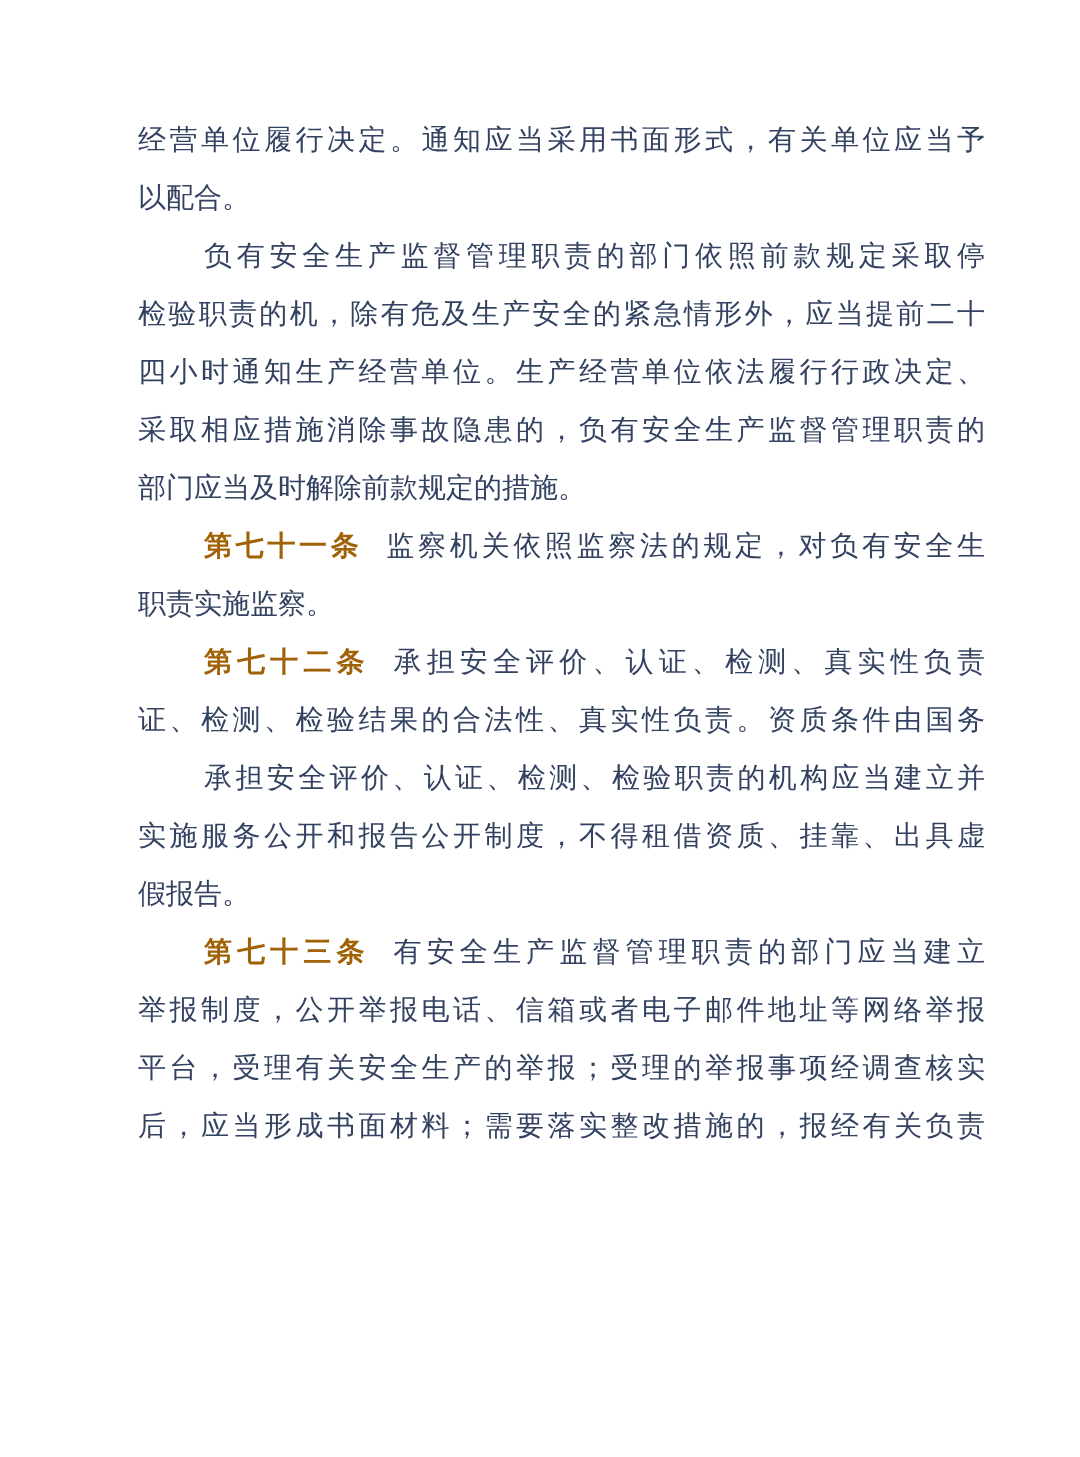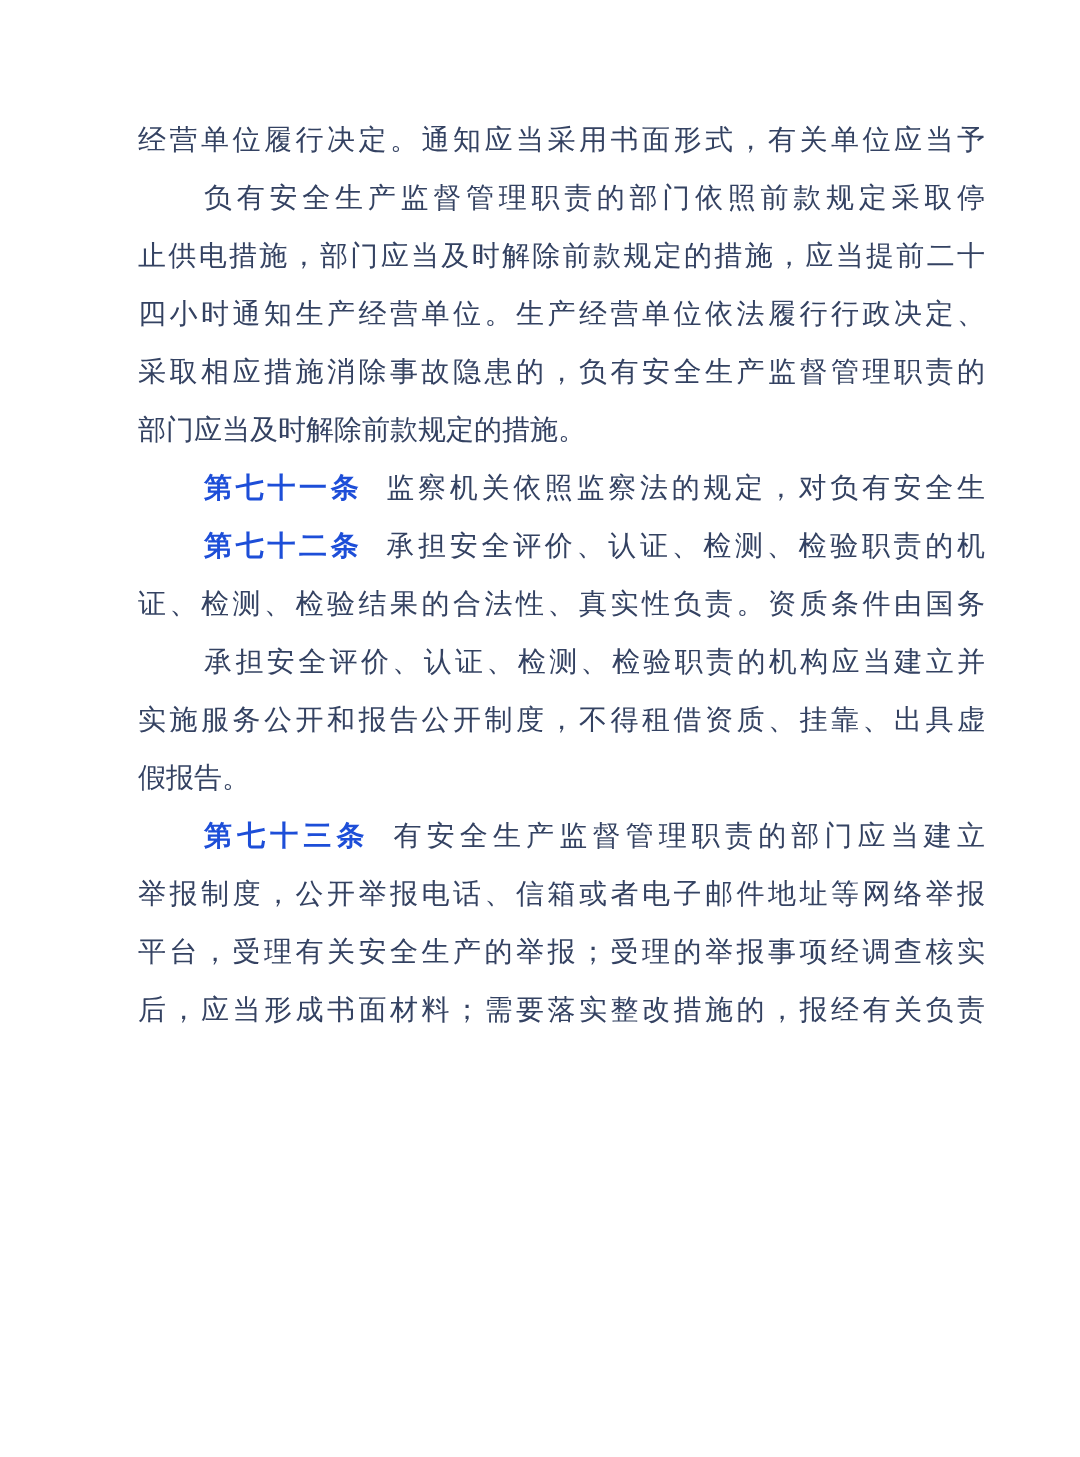--- a/index.html
+++ b/index.html
@@ -32,41 +32,43 @@
   }
   .full {
     text-align-last: justify;
   }
   .indent {
     text-indent: 66px;
   }
   .lead {
     font-family: "Liberation Sans", "DejaVu Sans", sans-serif;
     font-weight: 700;
-    color: #1d4ed8;
+    color: #a16207;
     margin-right: 0.85em;
   }
 </style>
 </head>
 <body>
 
 <div class="doc">
   <div class="line full">经营单位履行决定。通知应当采用书面形式，有关单位应当予</div>
+  <div class="line">以配合。</div>
   <div class="line full indent">负有安全生产监督管理职责的部门依照前款规定采取停</div>
-  <div class="line full">止供电措施，部门应当及时解除前款规定的措施，应当提前二十</div>
+  <div class="line full">检验职责的机，除有危及生产安全的紧急情形外，应当提前二十</div>
   <div class="line full">四小时通知生产经营单位。生产经营单位依法履行行政决定、</div>
   <div class="line full">采取相应措施消除事故隐患的，负有安全生产监督管理职责的</div>
   <div class="line">部门应当及时解除前款规定的措施。</div>
 
   <div class="line full indent">
     <b class="lead">第七十一条</b><span>监察机关依照监察法的规定，对负有安全生</span>
   </div>
+  <div class="line">职责实施监察。</div>
 
   <div class="line full indent">
-    <b class="lead">第七十二条</b><span>承担安全评价、认证、检测、检验职责的机</span>
+    <b class="lead">第七十二条</b><span>承担安全评价、认证、检测、真实性负责</span>
   </div>
   <div class="line full">证、检测、检验结果的合法性、真实性负责。资质条件由国务</div>
   <div class="line full indent">承担安全评价、认证、检测、检验职责的机构应当建立并</div>
   <div class="line full">实施服务公开和报告公开制度，不得租借资质、挂靠、出具虚</div>
   <div class="line">假报告。</div>
 
   <div class="line full indent">
     <b class="lead">第七十三条</b><span>有安全生产监督管理职责的部门应当建立</span>
   </div>
   <div class="line full">举报制度，公开举报电话、信箱或者电子邮件地址等网络举报</div>

